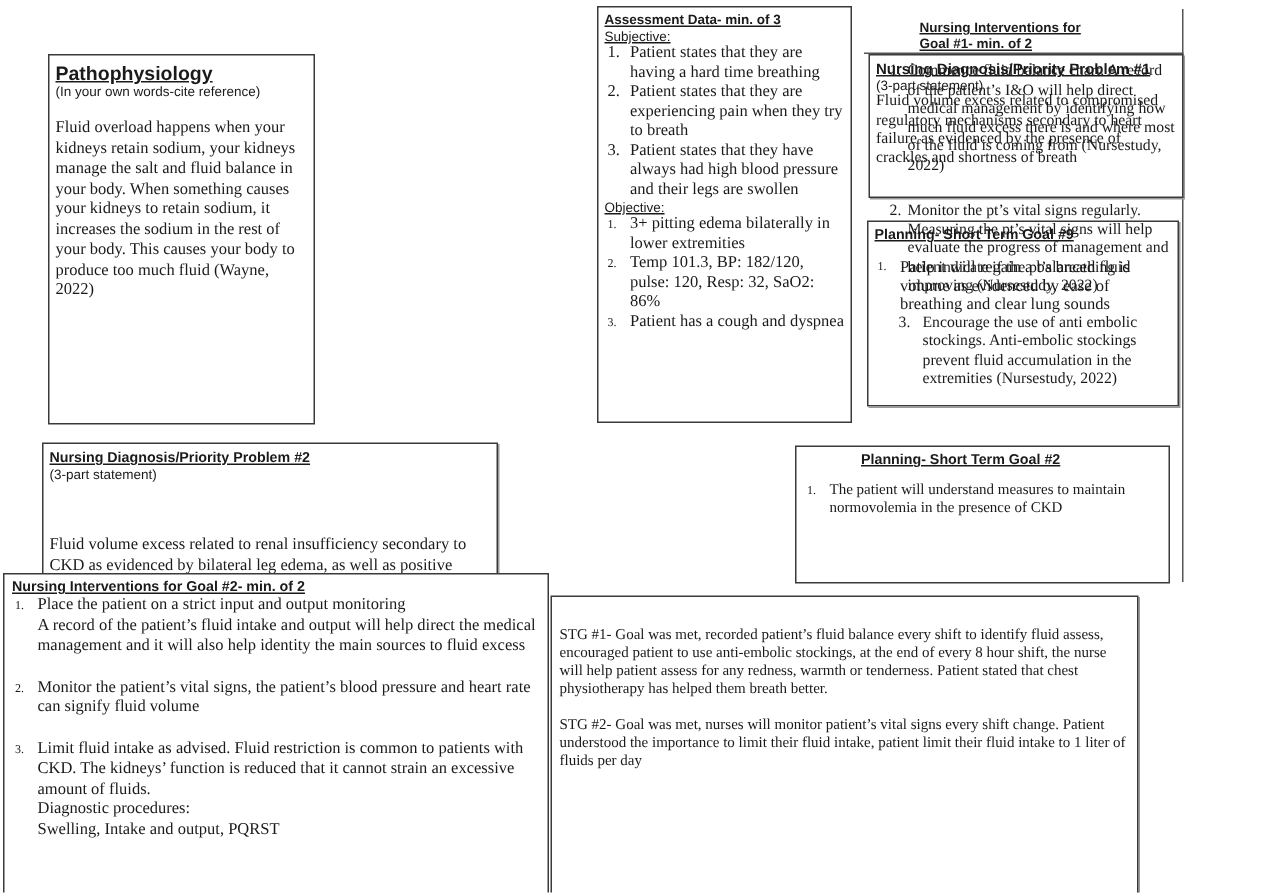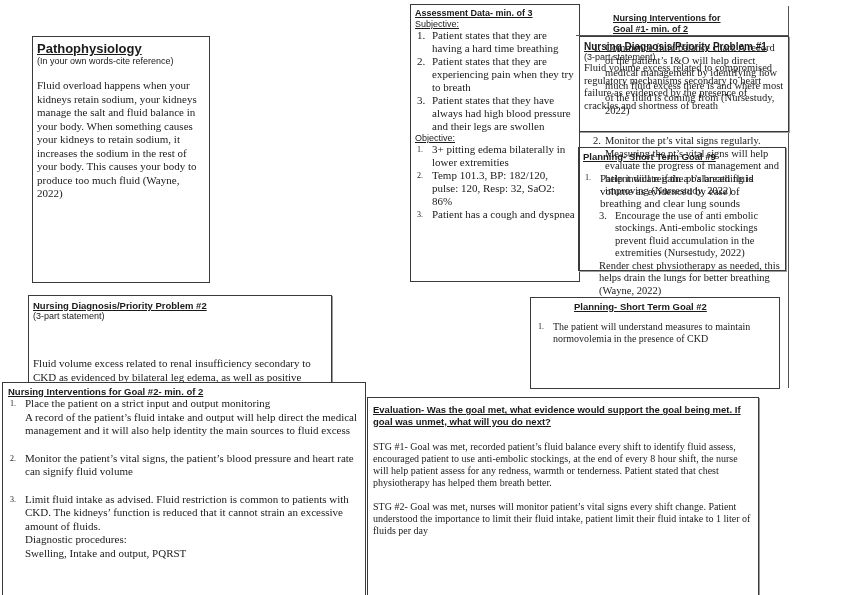--- a/index.html
+++ b/index.html
@@ -23,21 +23,21 @@
 </style>
 </head>
 <body>
 
 <div class="box" style="left:32px; top:36px; width:178px; height:247px; padding:4px 4px;">
   <div class="hd" style="font-size:13px; line-height:15px;">Pathophysiology</div>
   <div class="sub" style="line-height:11px;">(In your own words-cite reference)</div>
   <div class="txt" style="margin-top:12px; font-size:11px; line-height:13.5px;">Fluid overload happens when your kidneys retain sodium, your kidneys manage the salt and fluid balance in your body. When something causes your kidneys to retain sodium, it increases the sodium in the rest of your body. This causes your body to produce too much fluid (Wayne, 2022)</div>
 </div>
 
-<div class="box" style="left:398px; top:4px; width:170px; height:278px; padding:3px 4px 3px 4px;margin-left:12px;">
+<div class="box" style="left:398px; top:4px; width:170px; height:278px; padding:3px 4px 3px 4px;">
   <div class="hd sub" style="font-size:9px; line-height:11px;">Assessment Data- min. of 3</div>
   <div class="sub" style="text-decoration:underline; line-height:10px;">Subjective:</div>
   <ol class="l txt" style="font-size:11px; line-height:13px;">
     <li><span class="n">1.</span><span>Patient states that they are having a hard time breathing</span></li>
     <li><span class="n">2.</span><span>Patient states that they are experiencing pain when they try to breath</span></li>
     <li><span class="n">3.</span><span>Patient states that they have always had high blood pressure and their legs are swollen</span></li>
   </ol>
   <div class="sub" style="text-decoration:underline; line-height:10px;">Objective:</div>
   <ol class="l sm txt" style="font-size:11px; line-height:13px;">
     <li><span class="n">1.</span><span>3+ pitting edema bilaterally in lower extremities</span></li>
@@ -77,23 +77,20 @@
 <div class="overlay" style="left:593px; top:42px; width:192px; font-size:10.5px; line-height:12.5px;">
   <ol class="l">
     <li style="padding-left:12px;"><span class="n" style="left:0;">1.</span><span>Commence fluid balance chart. A record of the patient’s I&amp;O will help direct medical management by identifying how much fluid excess there is and where most of the fluid is coming from (Nursestudy, 2022)</span></li>
   </ol>
   <ol class="l" style="margin-top:18px;">
     <li style="padding-left:12px;"><span class="n" style="left:0;">2.</span><span>Monitor the pt’s vital signs regularly. Measuring the pt’s vital signs will help evaluate the progress of management and help indicate if the pt’s breathing is improving (Nursestudy, 2022)</span></li>
   </ol>
   <ol class="l" style="margin-top:12px; padding-left:6px;">
     <li style="padding-left:16px;"><span class="n" style="left:0;">3.</span><span>Encourage the use of anti embolic stockings.  Anti-embolic stockings prevent fluid accumulation in the extremities (Nursestudy, 2022)</span></li>
   </ol>
-  <ol class="l">
-    <li style="padding-left:12px; margin-left:-6px;"><span>Render chest physiotherapy as needed, this helps drain the lungs for better breathing (Wayne, 2022)</span></li>
-  </ol>
 </div>
 
 <div class="box bx-shadow" style="left:28px; top:295px; width:304px; height:91px; padding:4px 4px;">
   <div class="hd sub" style="font-size:9.5px; line-height:11px;">Nursing Diagnosis/Priority Problem #2</div>
   <div class="sub" style="line-height:10px;">(3-part statement)</div>
   <div class="txt" style="font-size:11px; line-height:13.5px;margin-top:36px;">Fluid volume excess related to renal insufficiency secondary to CKD as evidenced by bilateral leg edema, as well as positive balance in the fluid balance chart</div>
 </div>
 
 <div class="box" style="left:2px; top:382px; width:364px; height:220px; padding:3px 5px; border-bottom:none;">
   <div class="hd sub" style="font-size:9.5px; line-height:11px;">Nursing Interventions for Goal #2- min. of 2</div>
@@ -110,16 +107,15 @@
     <li>
       <span class="n">3.</span>
       <div>Limit fluid intake as advised. Fluid restriction is common to patients with CKD. The kidneys’ function is reduced that it cannot strain an excessive amount of fluids.</div>
       <div>Diagnostic procedures:</div>
       <div>Swelling, Intake and output, PQRST</div>
     </li>
   </ol>
 </div>
 
 <div class="box bx-shadow" style="left:367px; top:397px; width:392px; height:203px; padding:6px 5px;">
-  <div class="hd sub" style="font-size:9.5px; line-height:11.5px;">Evaluation- Was the goal met, what evidence would support the goal being met. If goal was unmet, what will you do next?</div>
   <div style="margin-top:14px; font-size:10px; line-height:12px;">STG #1- Goal was met, recorded patient’s fluid balance every shift to identify fluid assess, encouraged patient to use anti-embolic stockings, at the end of every 8 hour shift, the nurse will help patient assess for any redness, warmth or tenderness. Patient stated that chest physiotherapy has helped them breath better.</div>
   <div style="margin-top:12px; font-size:10px; line-height:12px;">STG #2- Goal was met, nurses will monitor patient’s vital signs every shift change. Patient understood the importance to limit their fluid intake, patient limit their fluid intake to 1 liter of fluids per day</div>
 </div>
 
 </body></html>

